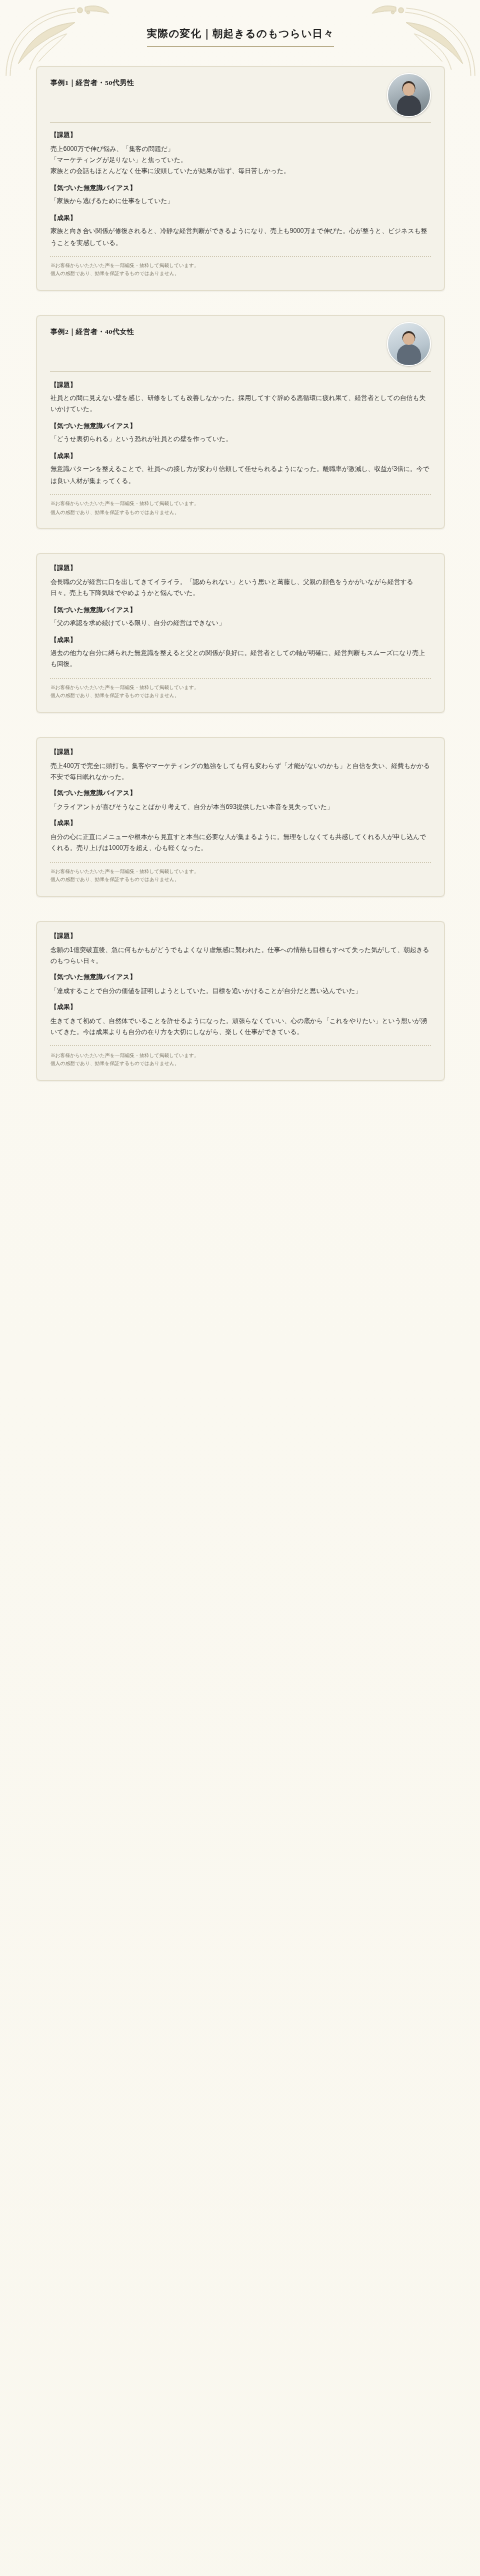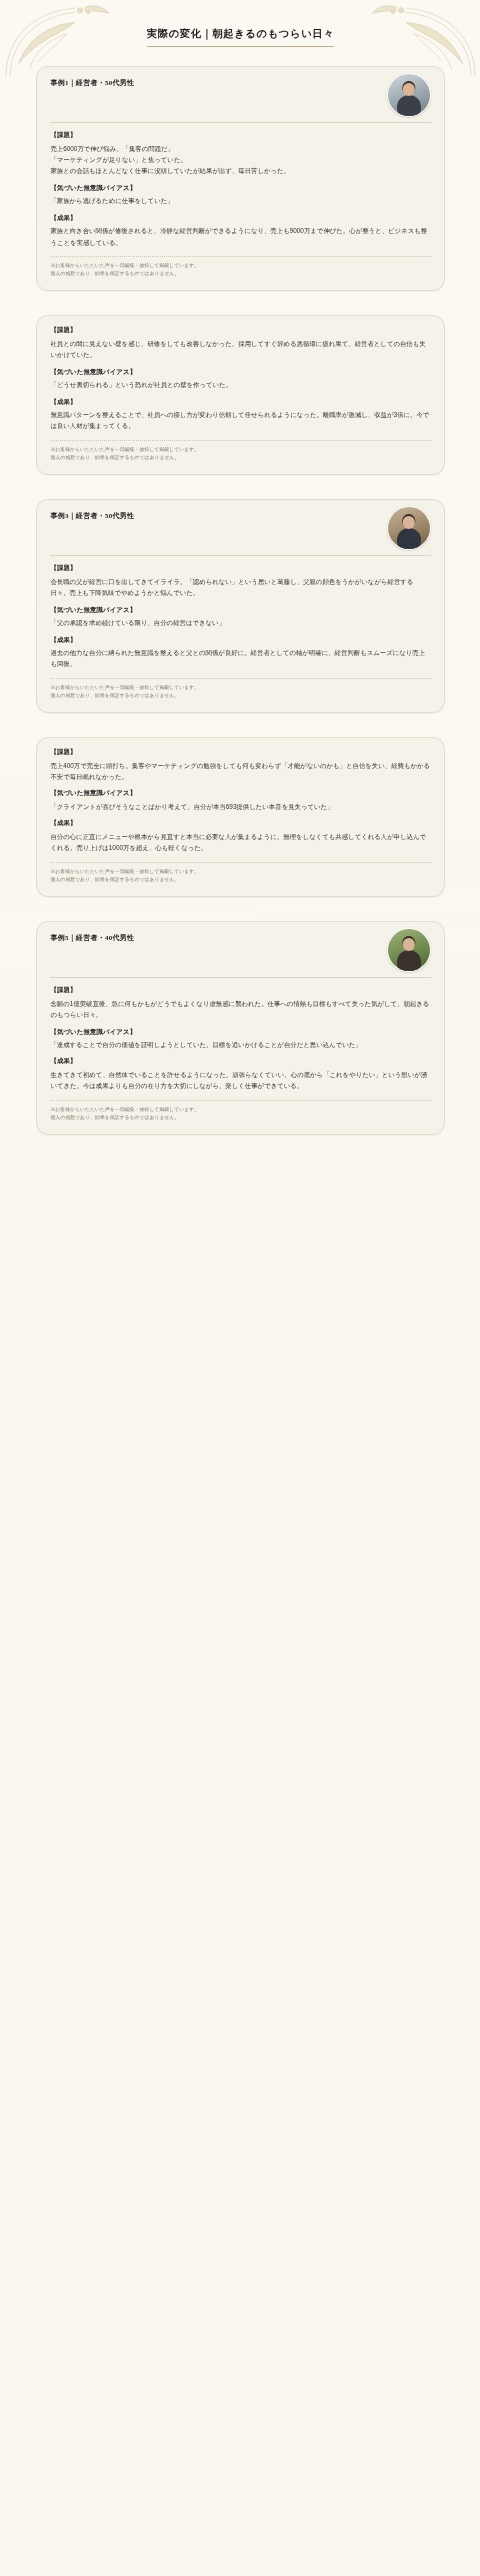--- a/index.html
+++ b/index.html
@@ -53,21 +53,21 @@
 
   
   .cards {
     padding: 9.3px 36px 0 36px;
     position: relative;
     z-index: 2;
   }
   .case-card {
     background: #f4f2e9;
     border: 0.5px solid #e2ddcb;
-    border-radius: 12px;
+    border-radius: 4px;
     padding: 10.3px 13.4px 11.3px 13.4px;
     margin-bottom: 24px;
     box-shadow: 0 0.5px 1px rgba(0,0,0,.04);
   }
 
   .case-head {
     display: flex;
     align-items: flex-start;
     justify-content: space-between;
     gap: 8.2px;
@@ -218,47 +218,47 @@
       </div>
       <div class="section">
         <div class="section-title">【成果】</div>
         <div class="section-body">家族と向き合い関係が修復されると、冷静な経営判断ができるようになり、売上も9000万まで伸びた。心が整うと、ビジネスも整うことを実感している。</div>
       </div>
       <div class="note">※お客様からいただいた声を一部編集・抜粋して掲載しています。
 個人の感想であり、効果を保証するものではありません。</div>
     </div>
 
     <div class="case-card">
-      <div class="section">
-        <div class="section-title">【課題】</div>
-        <div class="section-body">社員との間に見えない壁を感じ、研修をしても改善しなかった。採用してすぐ辞める悪循環に疲れ果て、経営者としての自信も失いかけていた。</div>
-      </div>
-      <div class="section">
-        <div class="section-title">【気づいた無意識バイアス】</div>
-        <div class="quote">「どうせ裏切られる」という恐れが社員との壁を作っていた。</div>
-      </div>
-      <div class="section">
-        <div class="section-title">【成果】</div>
-        <div class="section-body">無意識パターンを整えることで、社員への接し方が変わり信頼して任せられるようになった。離職率が激減し、収益が3倍に。今では良い人材が集まってくる。</div>
-      </div>
-      <div class="note">※お客様からいただいた声を一部編集・抜粋して掲載しています。
-個人の感想であり、効果を保証するものではありません。</div>
-    </div>
-
-    <div class="case-card">
       <div class="case-head">
-        <div class="case-label">事例3｜経営者・50代男性</div>
-        <div class="photo p3">
+        <div class="case-label">事例2｜経営者・40代女性</div>
+        <div class="photo p2">
           <div class="sky"></div>
             <div class="fig"></div>
             <div class="head"></div>
         </div>
       </div>
       <div class="section">
         <div class="section-title">【課題】</div>
+        <div class="section-body">社員との間に見えない壁を感じ、研修をしても改善しなかった。採用してすぐ辞める悪循環に疲れ果て、経営者としての自信も失いかけていた。</div>
+      </div>
+      <div class="section">
+        <div class="section-title">【気づいた無意識バイアス】</div>
+        <div class="quote">「どうせ裏切られる」という恐れが社員との壁を作っていた。</div>
+      </div>
+      <div class="section">
+        <div class="section-title">【成果】</div>
+        <div class="section-body">無意識パターンを整えることで、社員への接し方が変わり信頼して任せられるようになった。離職率が激減し、収益が3倍に。今では良い人材が集まってくる。</div>
+      </div>
+      <div class="note">※お客様からいただいた声を一部編集・抜粋して掲載しています。
+個人の感想であり、効果を保証するものではありません。</div>
+    </div>
+
+    <div class="case-card">
+      <div class="section">
+        <div class="section-title">【課題】</div>
         <div class="section-body">会長職の父が経営に口を出してきてイライラ。「認められない」という思いと葛藤し、父親の顔色をうかがいながら経営する日々。売上も下降気味でやめようかと悩んでいた。</div>
       </div>
       <div class="section">
         <div class="section-title">【気づいた無意識バイアス】</div>
         <div class="quote">「父の承認を求め続けている限り、自分の経営はできない」</div>
       </div>
       <div class="section">
         <div class="section-title">【成果】</div>
         <div class="section-body">過去の他力な自分に縛られた無意識を整えると父との関係が良好に。経営者としての軸が明確に、経営判断もスムーズになり売上も回復。</div>
       </div>
@@ -277,28 +277,20 @@
       </div>
       <div class="section">
         <div class="section-title">【成果】</div>
         <div class="section-body">自分の心に正直にメニューや根本から見直すと本当に必要な人が集まるように。無理をしなくても共感してくれる人が申し込んでくれる。売り上げは1000万を超え、心も軽くなった。</div>
       </div>
       <div class="note">※お客様からいただいた声を一部編集・抜粋して掲載しています。
 個人の感想であり、効果を保証するものではありません。</div>
     </div>
 
     <div class="case-card">
-      <div class="case-head">
-        <div class="case-label">事例5｜経営者・40代男性</div>
-        <div class="photo p5">
-          <div class="sky"></div>
-            <div class="fig"></div>
-            <div class="head"></div>
-        </div>
-      </div>
       <div class="section">
         <div class="section-title">【課題】</div>
         <div class="section-body">念願の1億突破直後、急に何もかもがどうでもよくなり虚無感に襲われた。仕事への情熱も目標もすべて失った気がして、朝起きるのもつらい日々。</div>
       </div>
       <div class="section">
         <div class="section-title">【気づいた無意識バイアス】</div>
         <div class="quote">「達成することで自分の価値を証明しようとしていた。目標を追いかけることが自分だと思い込んでいた」</div>
       </div>
       <div class="section">
         <div class="section-title">【成果】</div>

